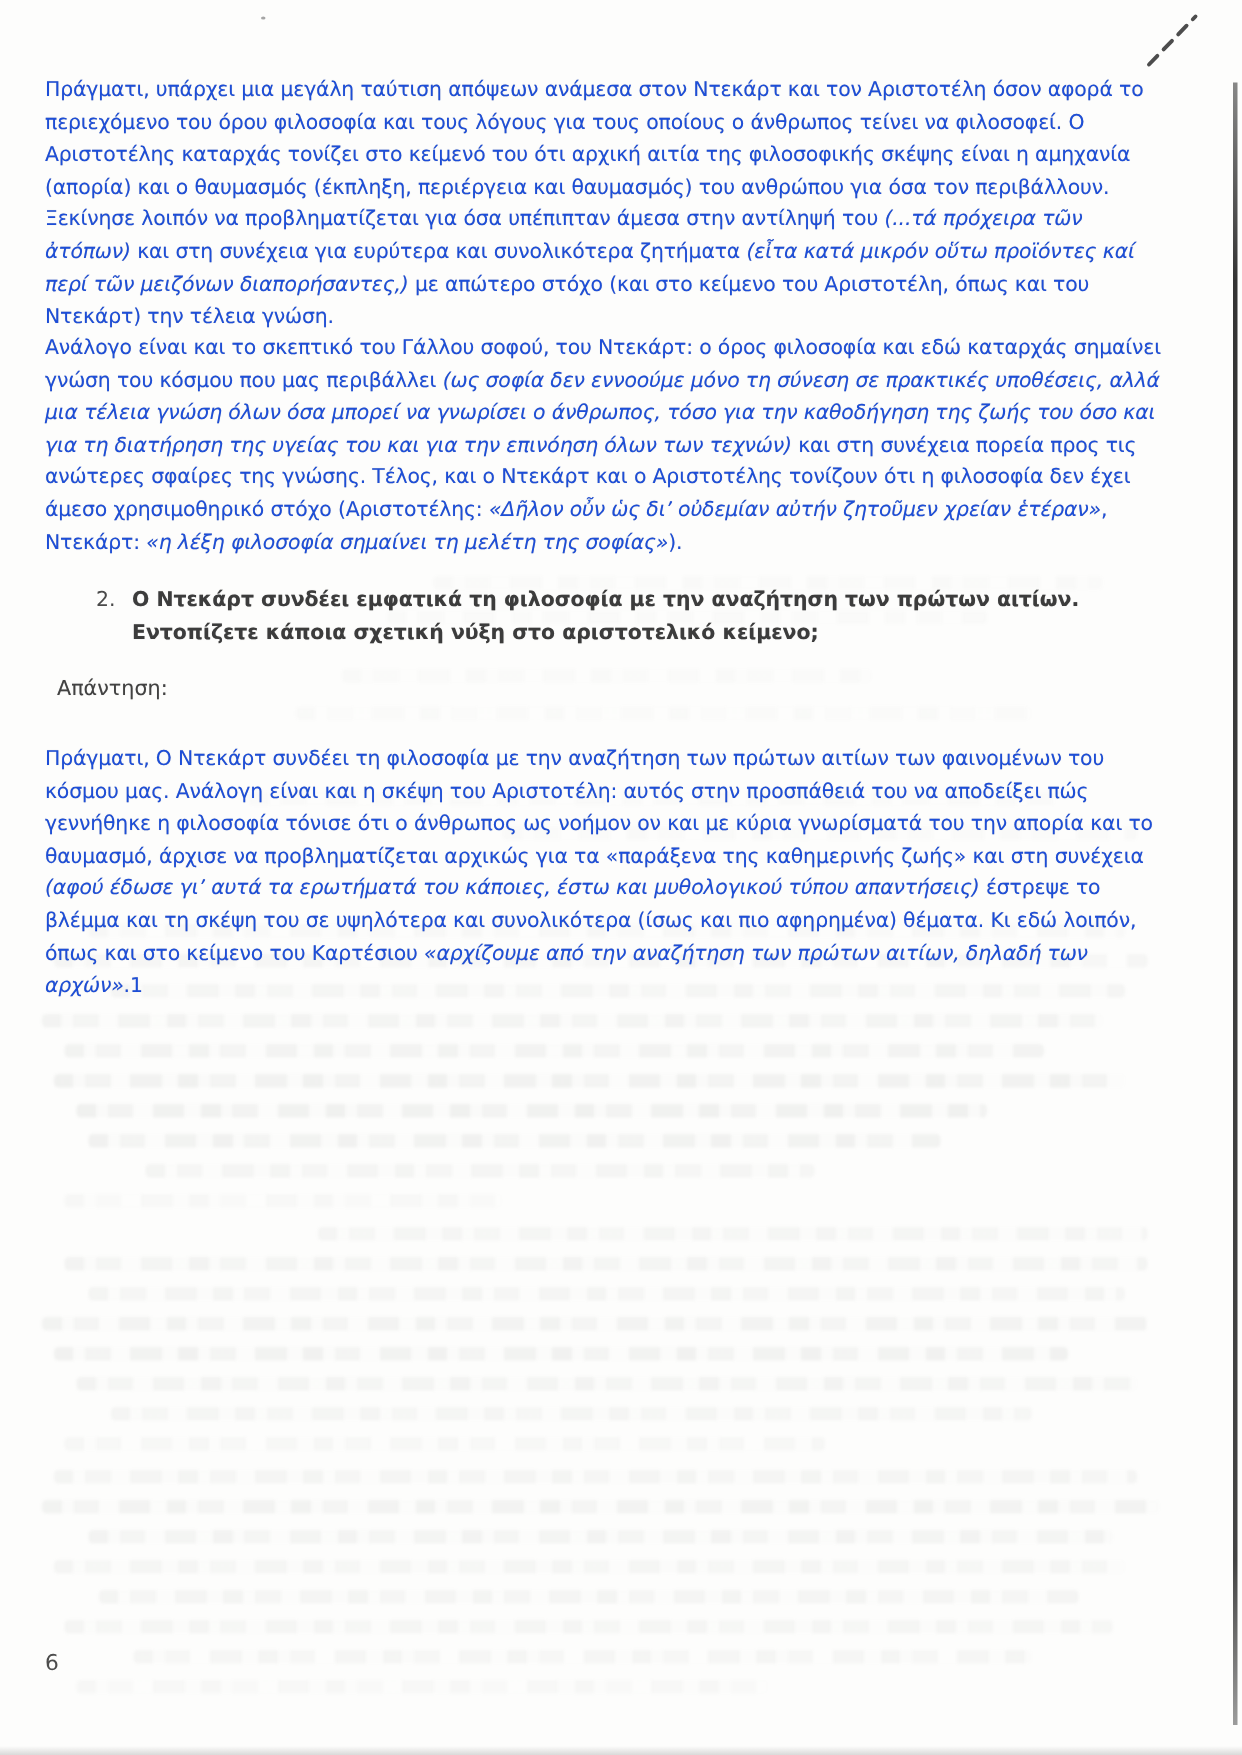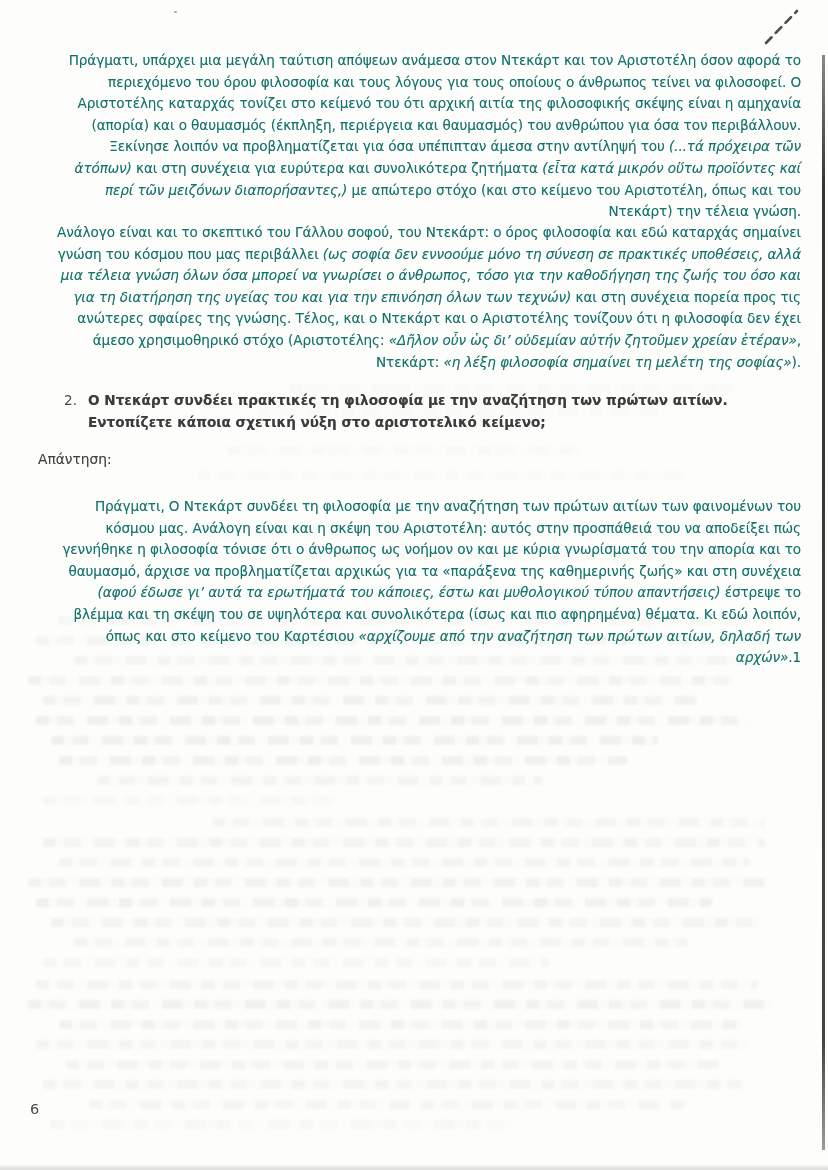--- a/index.html
+++ b/index.html
@@ -7,27 +7,26 @@
     width:828px; height:1170px;
     background:#fdfdfc;
     font-family:"DejaVu Sans", "Liberation Sans", sans-serif;
     position:relative; overflow:hidden;
     color:#454545;
   }
   .page { position:absolute; inset:0; }
 
   
   .para {
-    position:absolute; left:48px; width:753px;
+    position:absolute; left:30px; width:753px;
     font-size:13.6px; line-height:21.6px;
     letter-spacing:-0.1px;
-    color:#0f766e;
+    color:#1d4ed8;
     text-shadow:0 0 0.5px rgba(70,70,70,0.35);
     z-index:3;
-    text-align:right;
   }
   .it { font-style:italic; }
 
   .question {
     position:absolute; left:64px; width:706px;
     display:flex; gap:11px;
     font-size:13.6px; line-height:21.8px;
     z-index:3;
   }
   .q-num { color:#4a4a4a; flex:0 0 auto; }
@@ -116,21 +115,21 @@
     <div class="b-row" style="width:78%;margin-left:8%;opacity:.09;margin-top:11px;"></div>
     <div class="b-row" style="width:60%;margin-left:3%;opacity:.07;margin-top:11px;"></div>
   </div>
 
   <p class="para" style="top:50px;margin:0;"><span>Πράγματι, υπάρχει μια μεγάλη ταύτιση απόψεων ανάμεσα στον Ντεκάρτ και τον Αριστοτέλη όσον αφορά το περιεχόμενο του όρου φιλοσοφία και τους λόγους για τους οποίους ο άνθρωπος τείνει να φιλοσοφεί. Ο Αριστοτέλης καταρχάς τονίζει στο κείμενό του ότι αρχική αιτία της φιλοσοφικής σκέψης είναι η αμηχανία (απορία) και ο θαυμασμός (έκπληξη, περιέργεια και θαυμασμός) του ανθρώπου για όσα τον περιβάλλουν. Ξεκίνησε λοιπόν να προβληματίζεται για όσα υπέπιπταν άμεσα στην αντίληψή του </span><span class="it">(...τά πρόχειρα τῶν ἀτόπων)</span><span> και στη συνέχεια για ευρύτερα και συνολικότερα ζητήματα </span><span class="it">(εἶτα κατά μικρόν οὕτω προϊόντες καί περί τῶν μειζόνων διαπορήσαντες,)</span><span> με απώτερο στόχο (και στο κείμενο του Αριστοτέλη, όπως και του Ντεκάρτ) την τέλεια γνώση.</span></p>
 
   <p class="para" style="top:222px;margin:0;"><span>Ανάλογο είναι και το σκεπτικό του Γάλλου σοφού, του Ντεκάρτ: ο όρος φιλοσοφία και εδώ καταρχάς σημαίνει γνώση του κόσμου που μας περιβάλλει </span><span class="it">(ως σοφία δεν εννοούμε μόνο τη σύνεση σε πρακτικές υποθέσεις, αλλά μια τέλεια γνώση όλων όσα μπορεί να γνωρίσει ο άνθρωπος, τόσο για την καθοδήγηση της ζωής του όσο και για τη διατήρηση της υγείας του και για την επινόηση όλων των τεχνών)</span><span> και στη συνέχεια πορεία προς τις ανώτερες σφαίρες της γνώσης. Τέλος, και ο Ντεκάρτ και ο Αριστοτέλης τονίζουν ότι η φιλοσοφία δεν έχει άμεσο χρησιμοθηρικό στόχο (Αριστοτέλης: </span><span class="it">«Δῆλον οὖν ὡς δι’ οὐδεμίαν αὐτήν ζητοῦμεν χρείαν ἑτέραν»</span><span>, Ντεκάρτ: </span><span class="it">«η λέξη φιλοσοφία σημαίνει τη μελέτη της σοφίας»</span><span>).</span></p>
 
   <div class="question" style="top:390px;">
     <span class="q-num">2.</span>
-    <span class="q-text">Ο Ντεκάρτ συνδέει πρακτικές τη φιλοσοφία με την αναζήτηση των πρώτων αιτίων. Εντοπίζετε κάποια σχετική νύξη στο αριστοτελικό κείμενο;</span>
+    <span class="q-text">Ο Ντεκάρτ συνδέει εμφατικά τη φιλοσοφία με την αναζήτηση των πρώτων αιτίων. Εντοπίζετε κάποια σχετική νύξη στο αριστοτελικό κείμενο;</span>
   </div>
 
   <div class="answer-heading">Απάντηση:</div>
 
   <p class="para" style="top:496px;margin:0;"><span>Πράγματι, Ο Ντεκάρτ συνδέει τη φιλοσοφία με την αναζήτηση των πρώτων αιτίων των φαινομένων του κόσμου μας. Ανάλογη είναι και η σκέψη του Αριστοτέλη: αυτός στην προσπάθειά του να αποδείξει πώς γεννήθηκε η φιλοσοφία τόνισε ότι ο άνθρωπος ως νοήμον ον και με κύρια γνωρίσματά του την απορία και το θαυμασμό, άρχισε να προβληματίζεται αρχικώς για τα «παράξενα της καθημερινής ζωής» και στη συνέχεια </span><span class="it">(αφού έδωσε γι’ αυτά τα ερωτήματά του κάποιες, έστω και μυθολογικού τύπου απαντήσεις)</span><span> έστρεψε το βλέμμα και τη σκέψη του σε υψηλότερα και συνολικότερα (ίσως και πιο αφηρημένα) θέματα. Κι εδώ λοιπόν, όπως και στο κείμενο του Καρτέσιου </span><span class="it">«αρχίζουμε από την αναζήτηση των πρώτων αιτίων, δηλαδή των αρχών»</span><span>.1</span></p>
 
   <div class="page-number">6</div>
 
   <div class="edge-line-right"></div>
   <div class="edge-shadow-bottom"></div>

